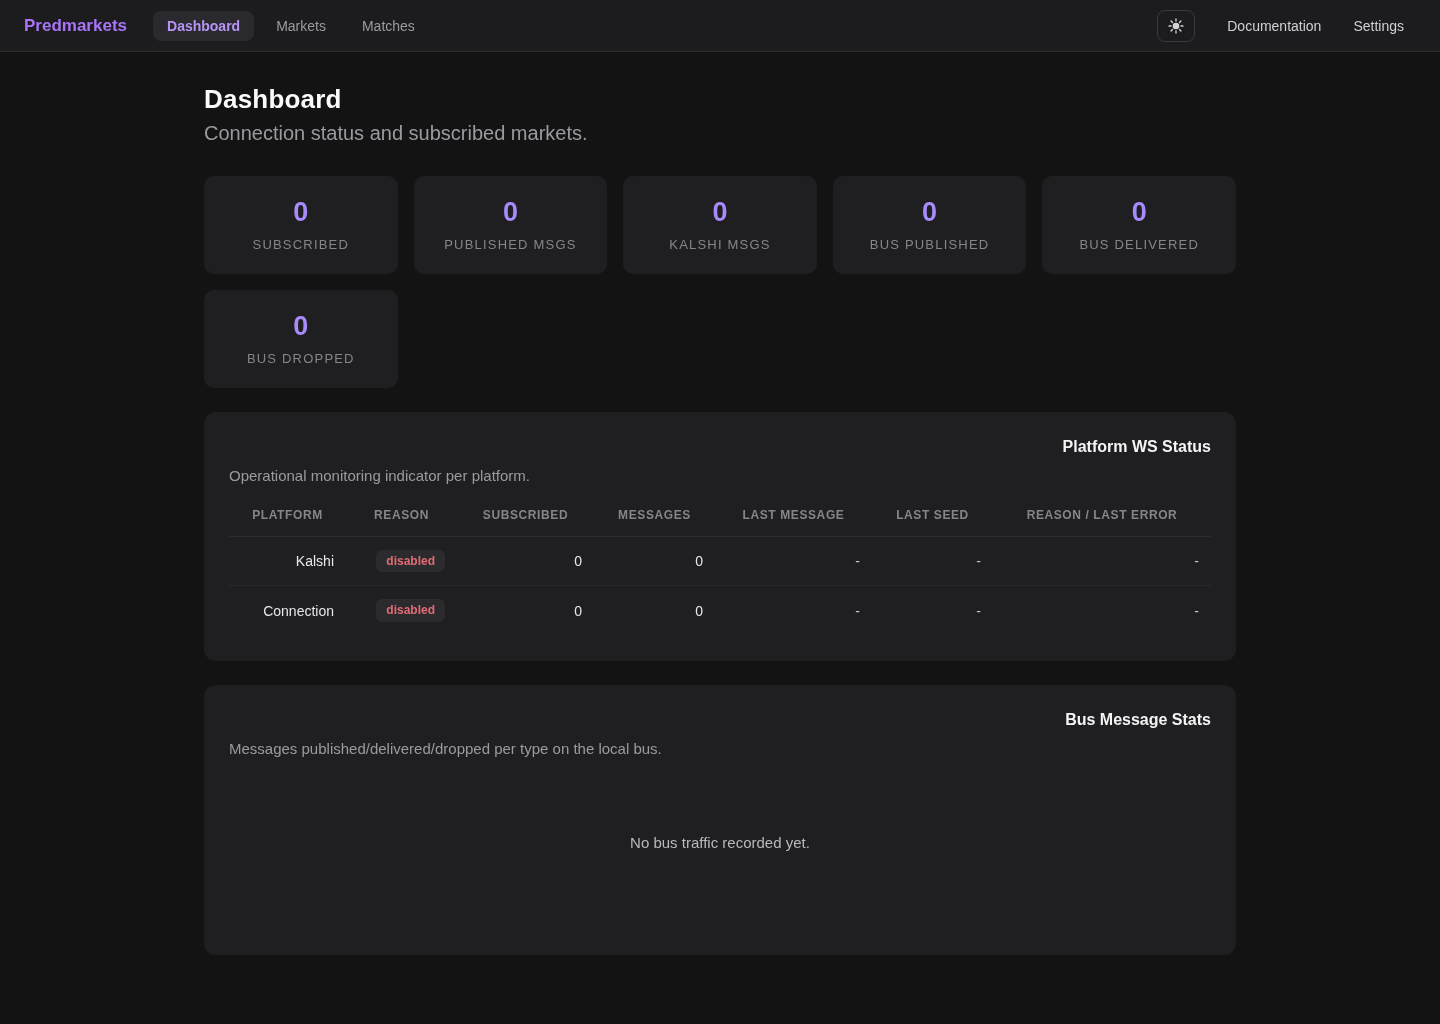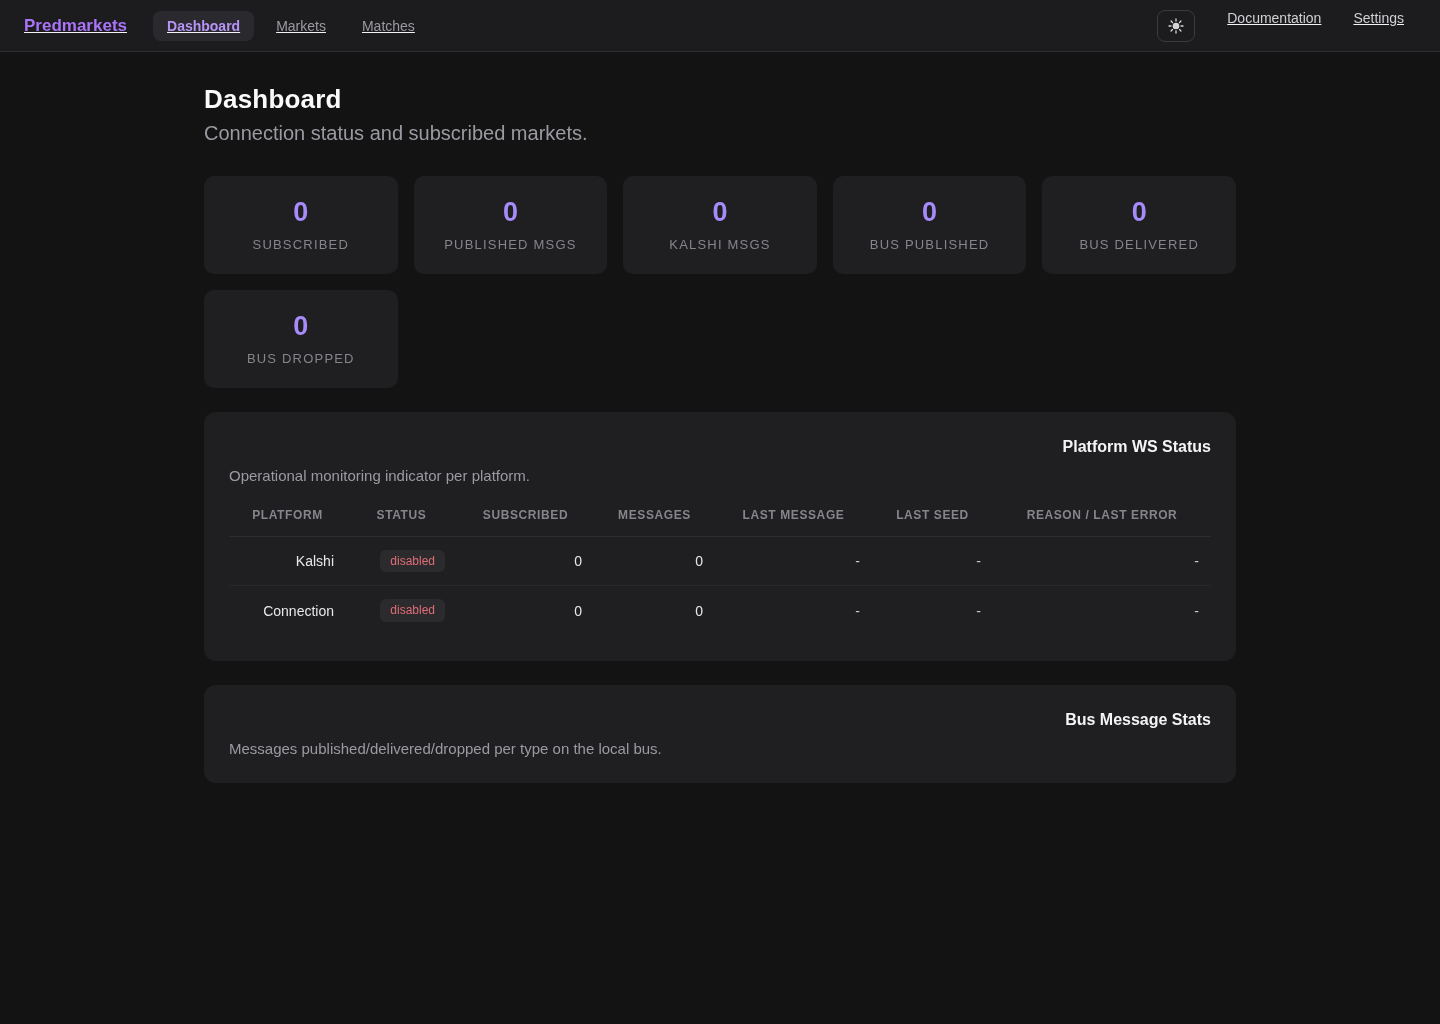--- a/index.html
+++ b/index.html
@@ -25,21 +25,20 @@
   }
 
   
   .topnav{
     height:52px;
     background:var(--nav-bg);
     border-bottom:1px solid var(--border);
     display:flex;
     align-items:center;
     padding:0 36px 0 24px;
-    text-decoration:underline;
   }
   .brand{
     color:var(--brand);
     font-size:17px;
     font-weight:bold;
     margin-right:26px;
     cursor:pointer;
   }
   .nav-tabs{display:flex;align-items:center;gap:8px;}
   .nav-tab{
@@ -48,21 +47,21 @@
     padding:7px 14px;
     border-radius:8px;
     cursor:pointer;
   }
   .nav-tab.active{
     background:#2a2a2e;
     color:#b794f6;
     font-weight:bold;
   }
   .nav-spacer{flex:1;}
-  .nav-right{display:flex;gap:32px;}
+  .nav-right{display:flex;align-items:center;gap:32px;}
   .theme-toggle{
     width:38px;height:32px;
     border:1px solid #3a3a3e;
     border-radius:8px;
     background:transparent;
     display:flex;align-items:center;justify-content:center;
     cursor:pointer;
   }
   .theme-toggle svg{display:block;}
   .nav-link{
@@ -166,21 +165,21 @@
   .ws-table th:nth-child(3),.ws-table td:nth-child(3){width:137px;}
   .ws-table th:nth-child(4),.ws-table td:nth-child(4){width:121px;}
   .ws-table th:nth-child(5),.ws-table td:nth-child(5){width:157px;}
   .ws-table th:nth-child(6),.ws-table td:nth-child(6){width:121px;}
   .ws-table td.dim{color:#c9c9ce;}
   .status-badge{
     display:inline-block;
     background:#2b2b2e;
     color:var(--danger);
     font-size:12px;
-    font-weight:normal;
+    font-weight:bold;
     padding:4px 10px;
     border-radius:6px;
     line-height:1.2;
   }
 
   
   .empty-state{
     min-height:172px;
     display:flex;
     align-items:center;
@@ -255,21 +254,21 @@
     </div>
   </section>
 
   <section class="panel">
     <h2 class="panel-title">Platform WS Status</h2>
     <p class="panel-subtitle">Operational monitoring indicator per platform.</p>
     <table class="ws-table">
       <thead>
         <tr>
           <th>PLATFORM</th>
-          <th>STATUS</th>
+          <th>REASON</th>
           <th>SUBSCRIBED</th>
           <th>MESSAGES</th>
           <th>LAST MESSAGE</th>
           <th>LAST SEED</th>
           <th>REASON / LAST ERROR</th>
         </tr>
       </thead>
       <tbody>
         <tr>
           <td>Kalshi</td>
@@ -289,15 +288,18 @@
           <td class="dim">-</td>
           <td class="dim">-</td>
         </tr>
       </tbody>
     </table>
   </section>
 
   <section class="panel">
     <h2 class="panel-title">Bus Message Stats</h2>
     <p class="panel-subtitle">Messages published/delivered/dropped per type on the local bus.</p>
+    <div class="empty-state">
+      <span class="empty-text">No bus traffic recorded yet.</span>
+    </div>
   </section>
 
 </main>
 
 </body></html>

